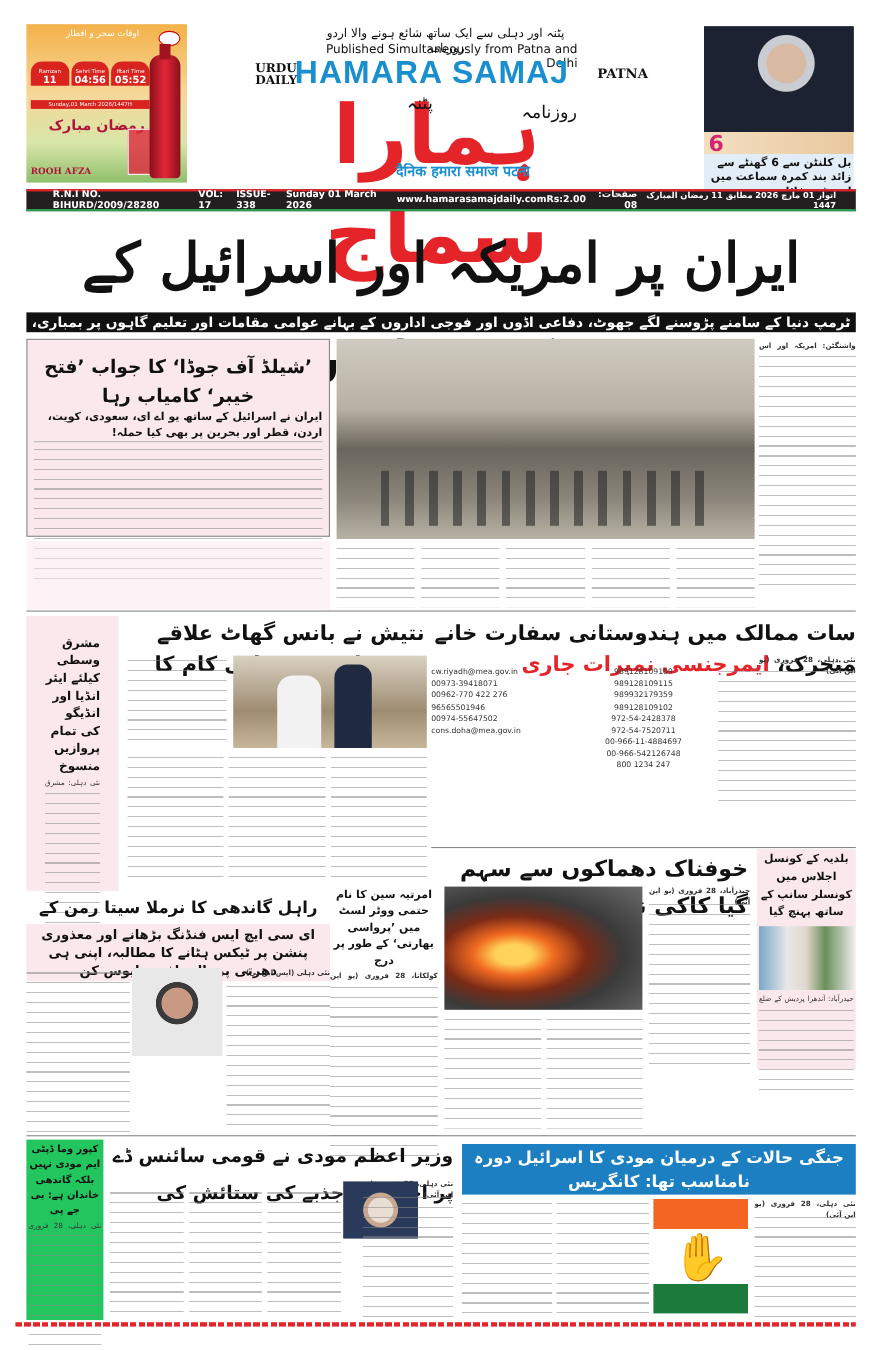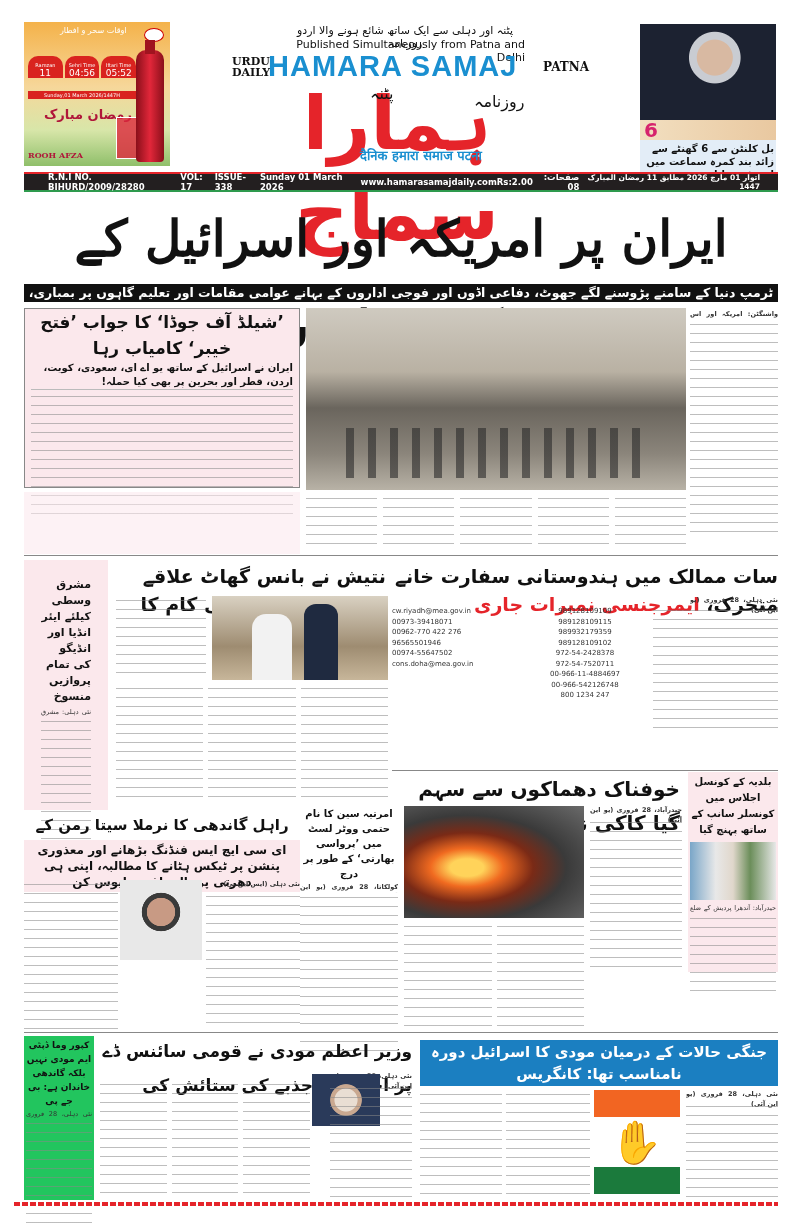--- a/index.html
+++ b/index.html
@@ -6,21 +6,21 @@
 body{width:800px;height:1227px;background:#fff;font-family:"DejaVu Sans",sans-serif;position:relative;overflow:hidden;color:#111}
 .abs{position:absolute}
 .rtl{direction:rtl;text-align:right}
 
 #ad{left:24px;top:22px;width:146px;height:144px;background:linear-gradient(180deg,#f4b24a 0%,#f6d79a 45%,#d8e6a9 75%,#8fbf6a 100%);overflow:hidden}
 #ad .ttl{position:absolute;top:4px;left:36px;font-size:8px;color:#fff}
 #ad .hamdard{position:absolute;top:6px;right:6px;width:20px;height:14px;border:1px solid #c00;border-radius:50%;background:#fff}
 #ad .domes{position:absolute;top:34px;left:4px;width:108px;display:flex;gap:2px}
 #ad .dome{flex:1;background:#d9231f;color:#fff;text-align:center;border-radius:10px 10px 0 0;padding-top:6px}
 #ad .dome .l{font-size:5px;display:block}
-#ad .dome .v{font-size:9px;font-weight:normal;display:block}
+#ad .dome .v{font-size:9px;font-weight:bold;display:block}
 #ad .date{position:absolute;top:69px;left:4px;width:108px;background:#d9231f;color:#fff;font-size:5px;text-align:center;padding:1px 0}
 #ad .rm{position:absolute;top:86px;left:20px;font-size:13px;color:#b0163a;font-weight:bold;line-height:13px;}
 #ad .brand{position:absolute;top:128px;left:4px;font-size:8px;font-weight:bold;color:#b0163a;font-family:"DejaVu Serif",serif}
 #ad .bottle{position:absolute;top:28px;left:112px;width:28px;height:112px;background:linear-gradient(90deg,#8a0f1a,#e2273a,#8a0f1a);border-radius:10px 10px 4px 4px}
 #ad .bottle:before{content:"";position:absolute;top:-10px;left:9px;width:10px;height:14px;background:#a0141f}
 #ad .glass{position:absolute;top:95px;left:92px;width:22px;height:42px;background:rgba(220,40,60,.8);border:1px solid #fff}
 
 #tag1{left:285px;top:24px;width:240px;font-size:11px;text-align:center}
 #tag2{left:285px;top:38px;width:240px;font-size:11px;font-weight:normal;text-align:right}
 #urdudaily{left:232px;top:56px;font-family:"DejaVu Serif",serif;font-size:11px;line-height:11px;font-weight:bold}
@@ -32,21 +32,21 @@
 
 #cl-img{left:640px;top:24px;width:136px;height:96px;background:radial-gradient(circle at 55% 35%,#d8b9a2 0 18%,#c9ccd2 19% 26%,#1c2231 27%),#111}
 #cl-num{left:640px;top:120px;width:136px;height:20px;background:linear-gradient(90deg,#f2dfc0,#e9c8a0);font-size:20px;font-weight:900;color:#d6236d;line-height:20px;padding-left:4px}
 #cl-txt{left:640px;top:140px;width:136px;font-size:10px;font-weight:bold;line-height:13px;background:#e3edf7;padding:2px}
 
 #strip{left:24px;top:172px;width:754px;height:20px;background:#231f20;border-top:2px solid #e5242a;border-bottom:2px solid #2e9a4e;color:#fff;font-size:8.5px;font-weight:bold;display:flex;align-items:center;justify-content:space-between;padding:0 18px 0 24px}
 
 #main-hl{left:24px;top:194px;width:754px;height:90px;font-family:"DejaVu Serif",serif;font-size:50px;text-align:center;line-height:90px;direction:rtl;font-weight:bold}
 #sub-hl{left:24px;top:284px;width:754px;height:18px;background:#111;color:#fff;font-size:12.5px;font-weight:bold;line-height:18px;text-align:center;direction:rtl}
 
-#shield{left:24px;top:308px;width:276px;height:180px;background:#fbe8ec;border:1px solid #888;padding:0 6px}
+#shield{left:24px;top:308px;width:276px;height:180px;background:#fbe8ec;border:1px solid #888;padding:12px 6px}
 #shield .h{font-size:17px;font-weight:bold;text-align:center;direction:rtl;line-height:26px}
 #shield .d{font-size:10px;font-weight:bold;direction:rtl;text-align:right;line-height:14px;border-bottom:1px solid #bbb;margin-bottom:2px}
 .txt{font-size:6.5px;line-height:9.5px;color:#333;direction:rtl;text-align:justify;overflow:hidden}
 .lines{background:repeating-linear-gradient(180deg,transparent 0 4px,#888 4px 5px,transparent 5px 9px);opacity:.55}
 
 #photo1{left:306px;top:308px;width:380px;height:182px;background:linear-gradient(180deg,#cfcac0 0%,#b9b1a3 35%,#6a655d 55%,#8b857b 80%,#b8b2a6 100%)}
 #photo1:after{content:"";position:absolute;left:40px;top:120px;width:300px;height:50px;background:repeating-linear-gradient(90deg,#2a2a2a 0 8px,transparent 8px 22px);opacity:.6}
 
 .hl{font-weight:bold;direction:rtl;text-align:right}
 .pinkbox{background:#fbe8ec}

